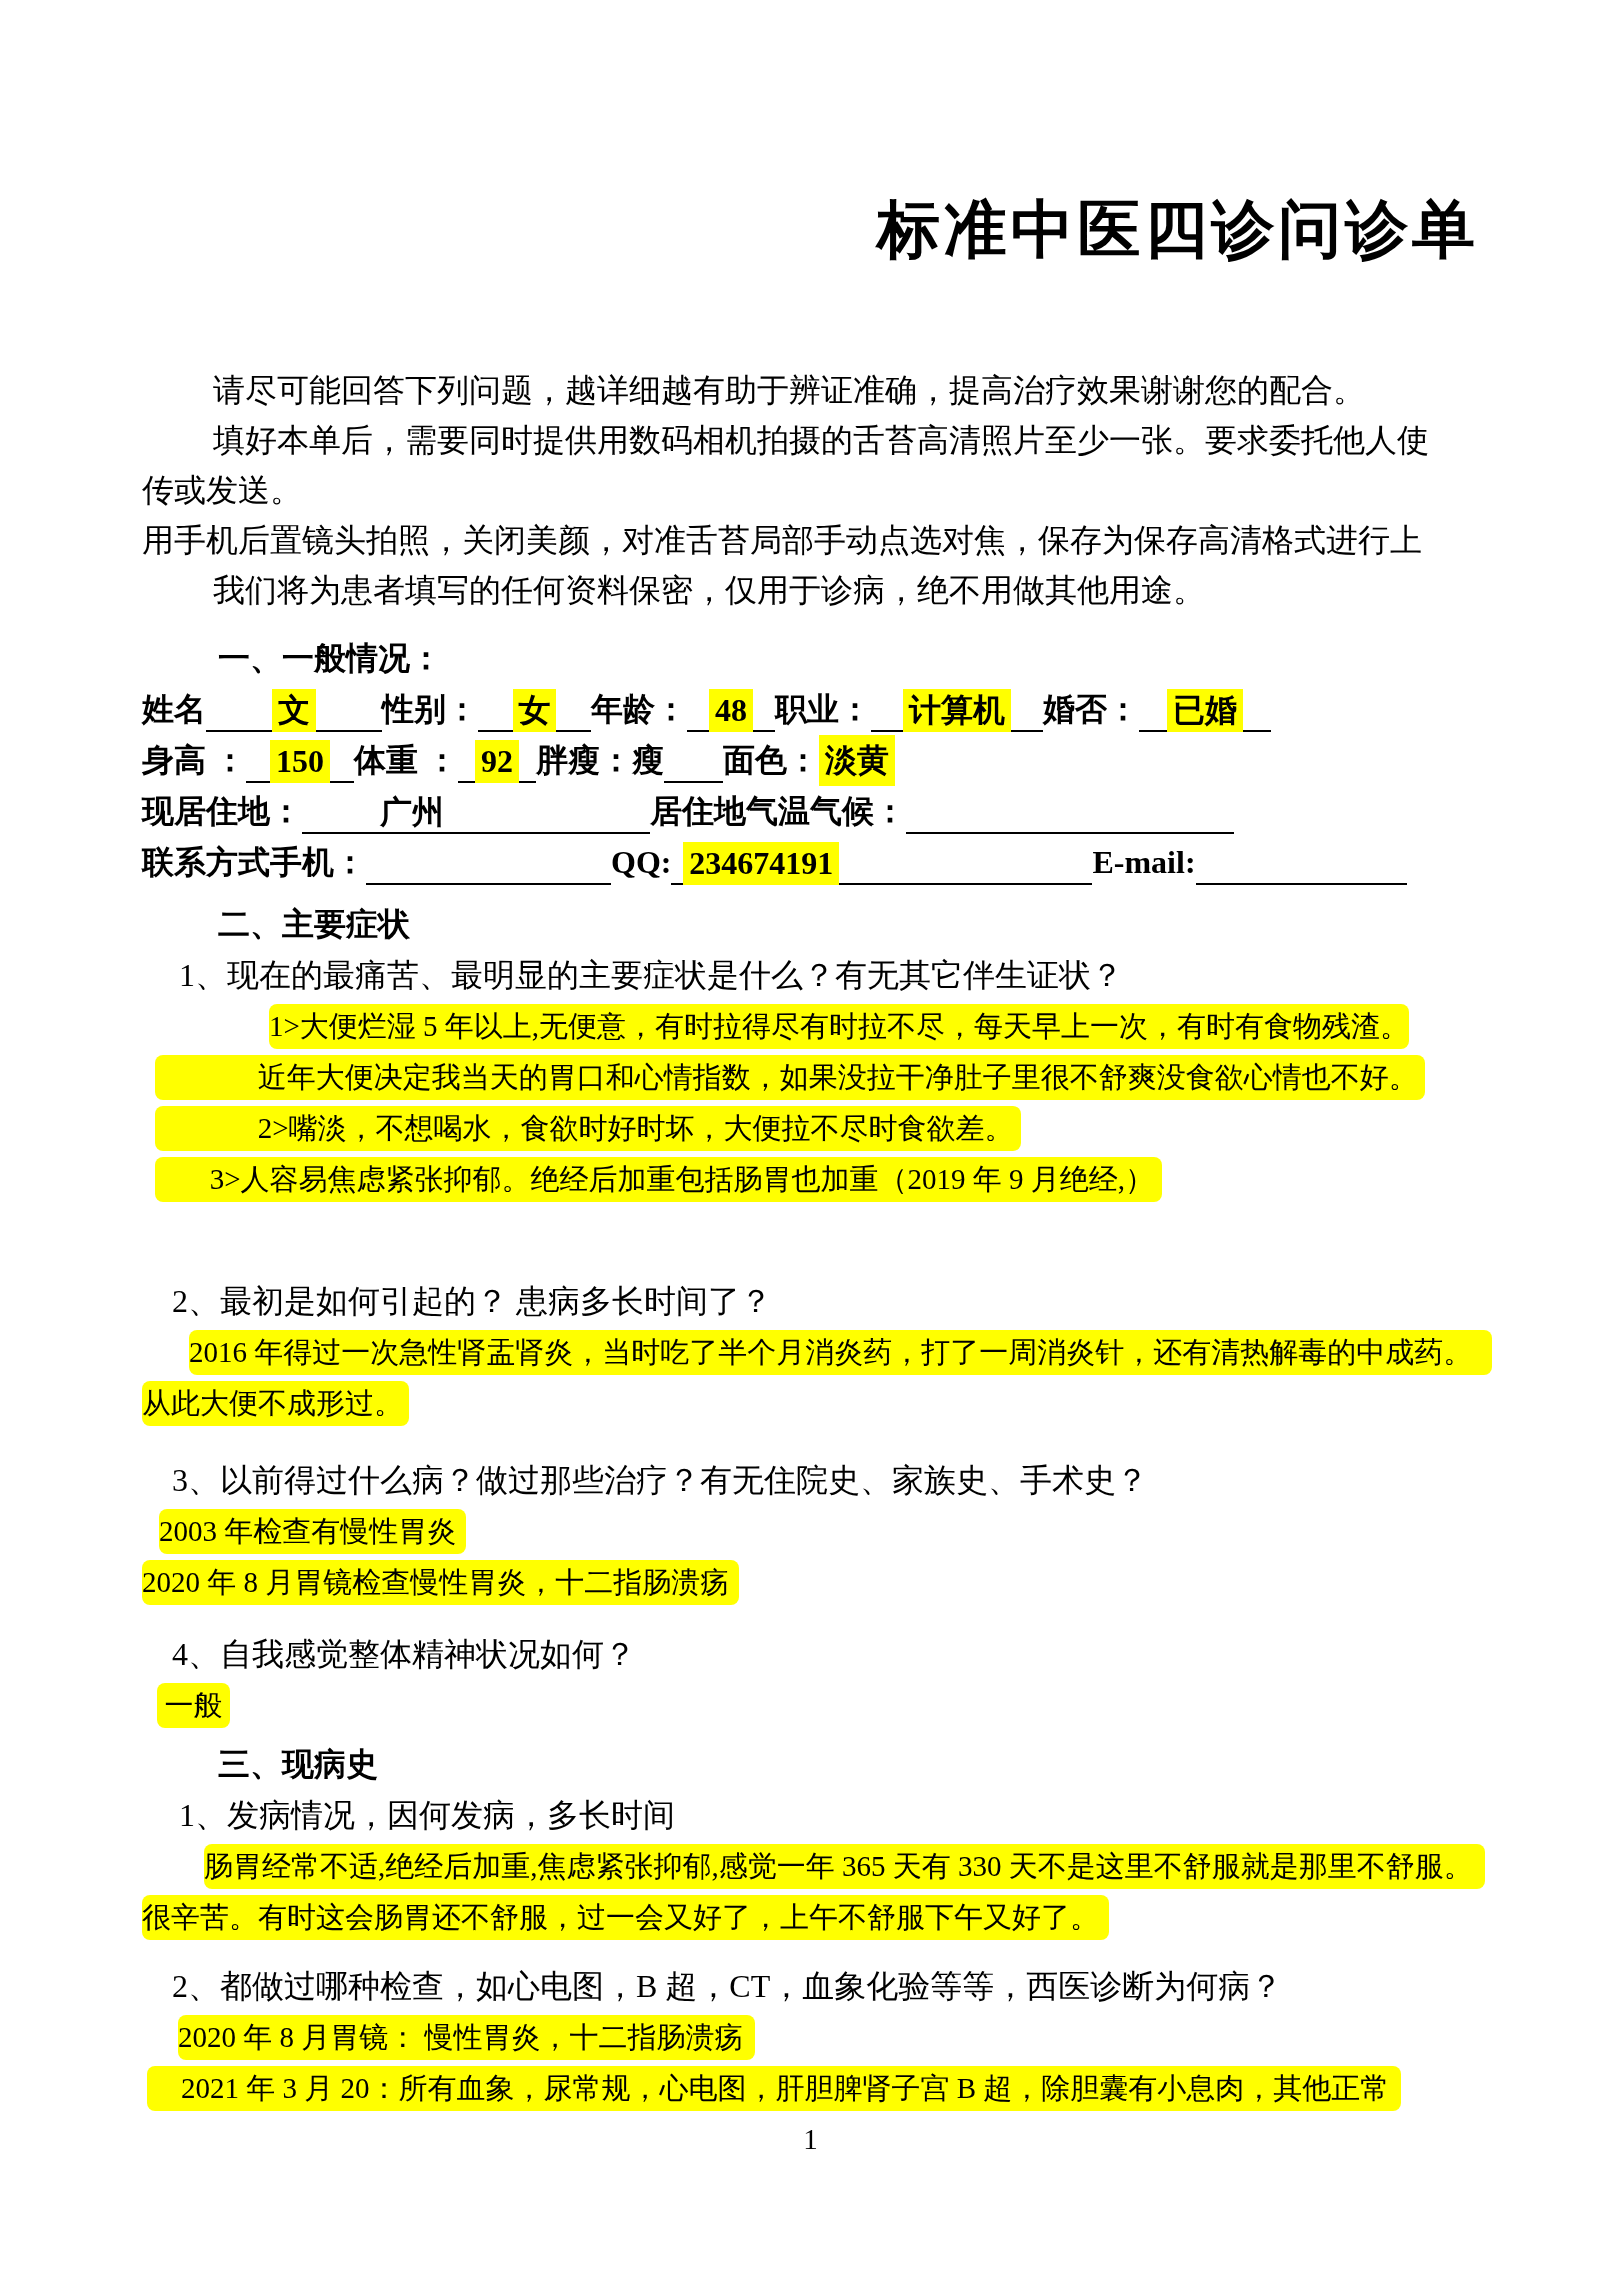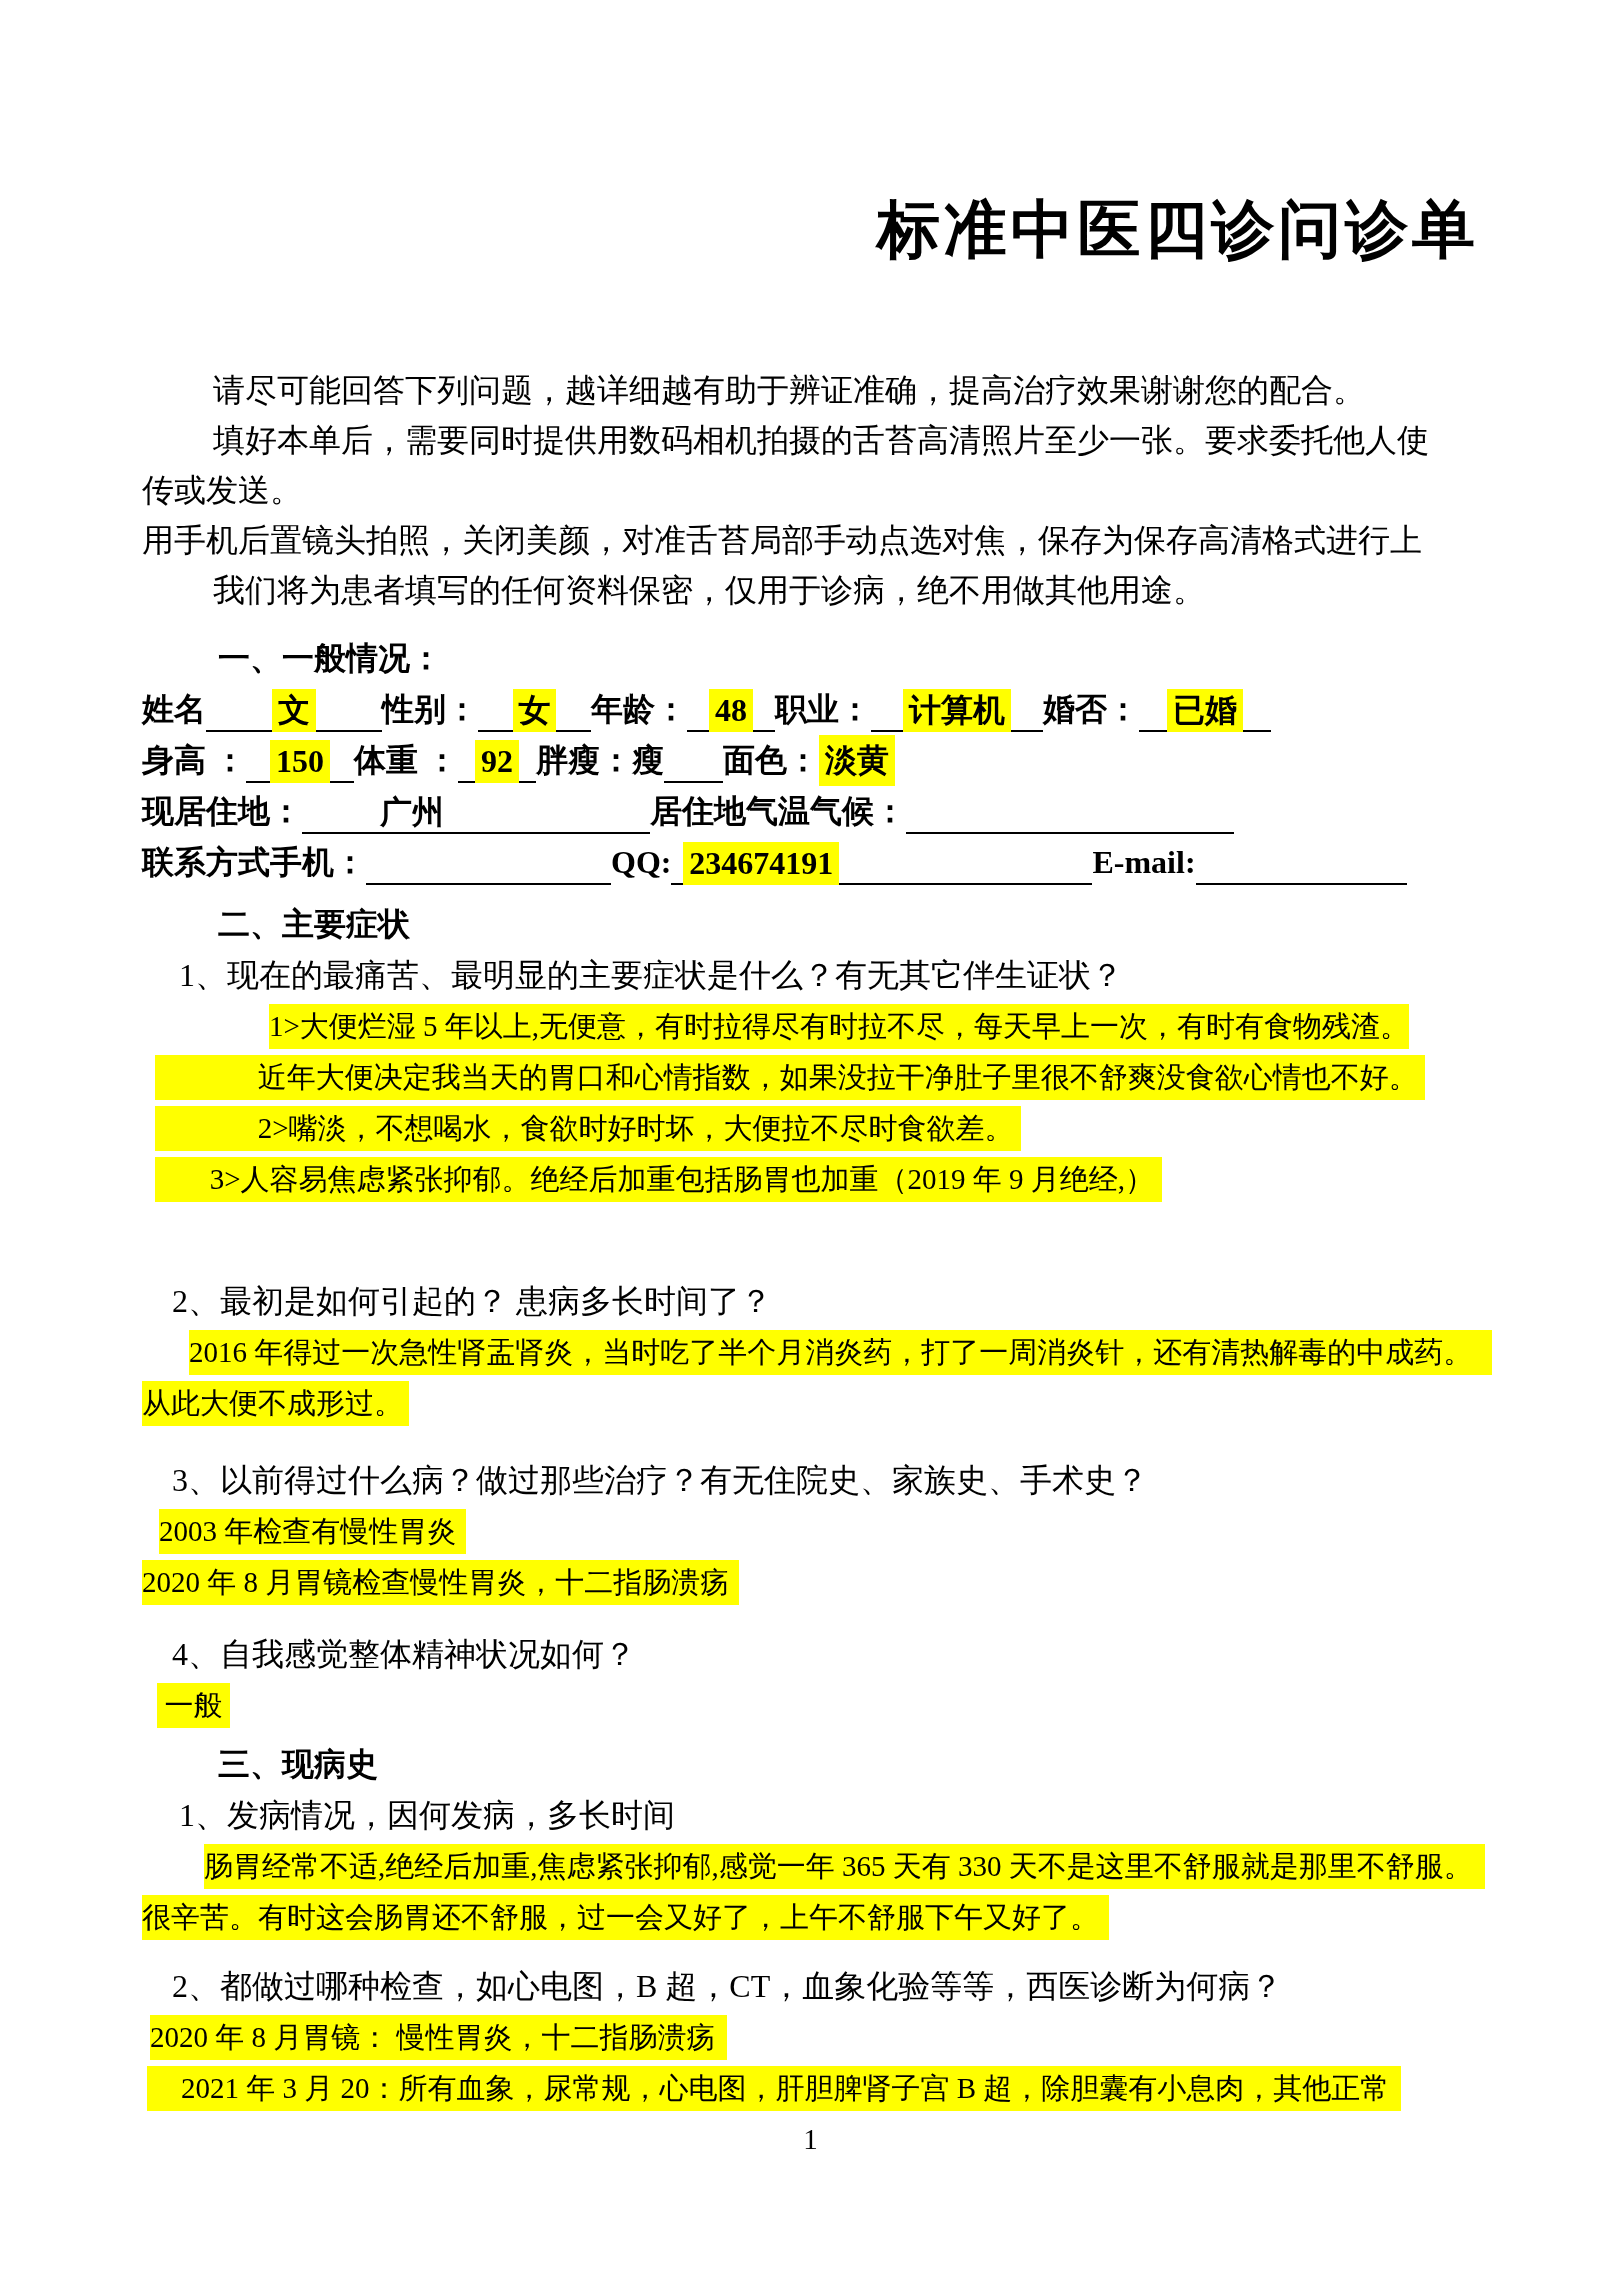--- a/index.html
+++ b/index.html
@@ -67,34 +67,35 @@
   .qn1 { margin-left: 37px; }
   .qnx { margin-left: 30px; }
   .ans {
     font-size: 29px;
     line-height: 45px;
     height: 45px;
     background: #ffff00;
     width: fit-content;
     white-space: nowrap;
     margin-bottom: 5.9px;
+    border-radius: 8px;
   }
   .ansblock { margin-top: 2.9px; }
   .a-s2q1a1 { margin-left: 127px; }
   .a-s2q1a2 { margin-left: 12.7px; padding-left: 103px; padding-right: 7.8px; }
   .a-s2q1a3 { margin-left: 12.7px; padding-left: 103px; padding-right: 7.8px; }
   .a-s2q1a4 { margin-left: 12.7px; padding-left: 55px; padding-right: 7.8px; }
   .a-s2q2a1 { margin-left: 47px; padding-right: 19.6px; }
   .a-s2q2a2 { margin-left: 0; padding-right: 5.9px; }
   .a-s2q3a1 { margin-left: 17px; padding-right: 9.8px; }
   .a-s2q3a2 { margin-left: 0; padding-right: 9.8px; }
   .a-s2q4a1 { margin-left: 14.7px; padding: 0 7.8px; }
   .a-s3q1a1 { margin-left: 62px; padding-right: 11.8px; }
   .a-s3q1a2 { margin-left: 0; padding-right: 9.8px; }
-  .a-s3q2a1 { margin-left: 8px; padding-right: 11.8px; }
+  .a-s3q2a1 { margin-left: 36px; padding-right: 11.8px; }
   .a-s3q2a2 { margin-left: 4.9px; padding-left: 34px; padding-right: 11.8px; }
   .mt-q2 { margin-top: 74px; }
   .mt-q3 { margin-top: 29px; }
   .mt-q4 { margin-top: 24.5px; }
   .mt-s3q2 { margin-top: 21.6px; }
   .pagenum {
     position: absolute;
     left: 50%;
     top: 2122px;
     transform: translateX(-50%);

